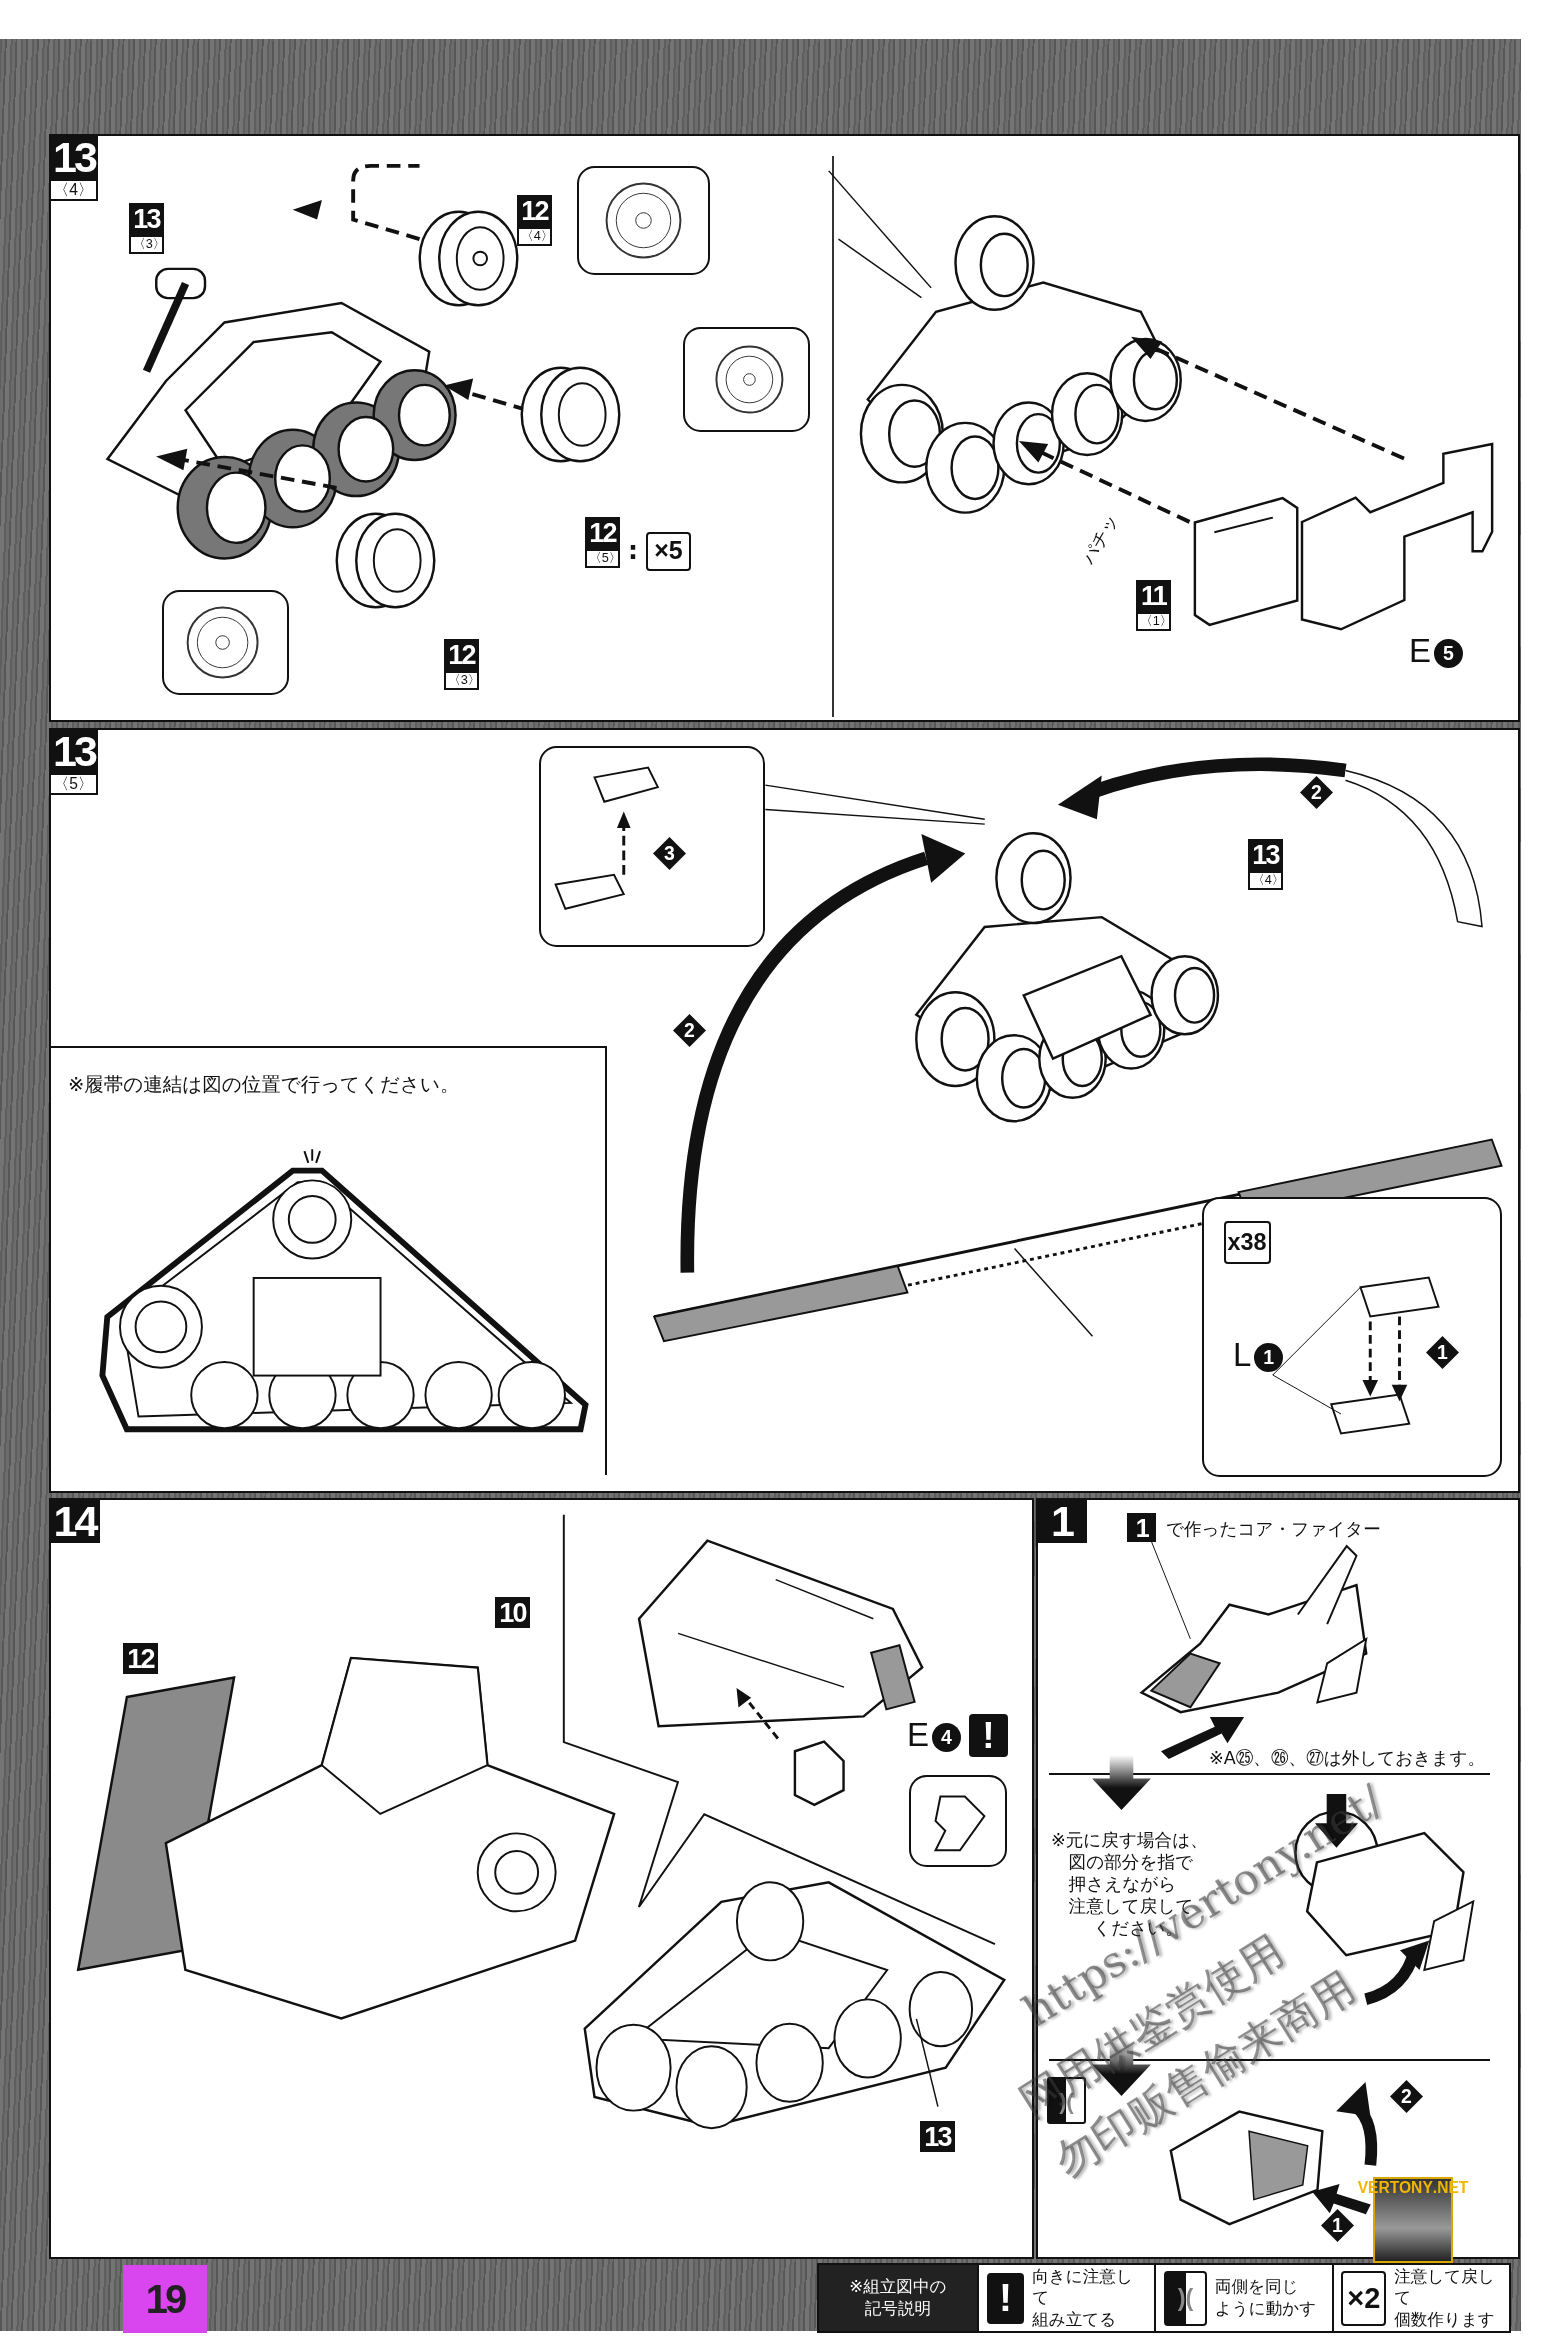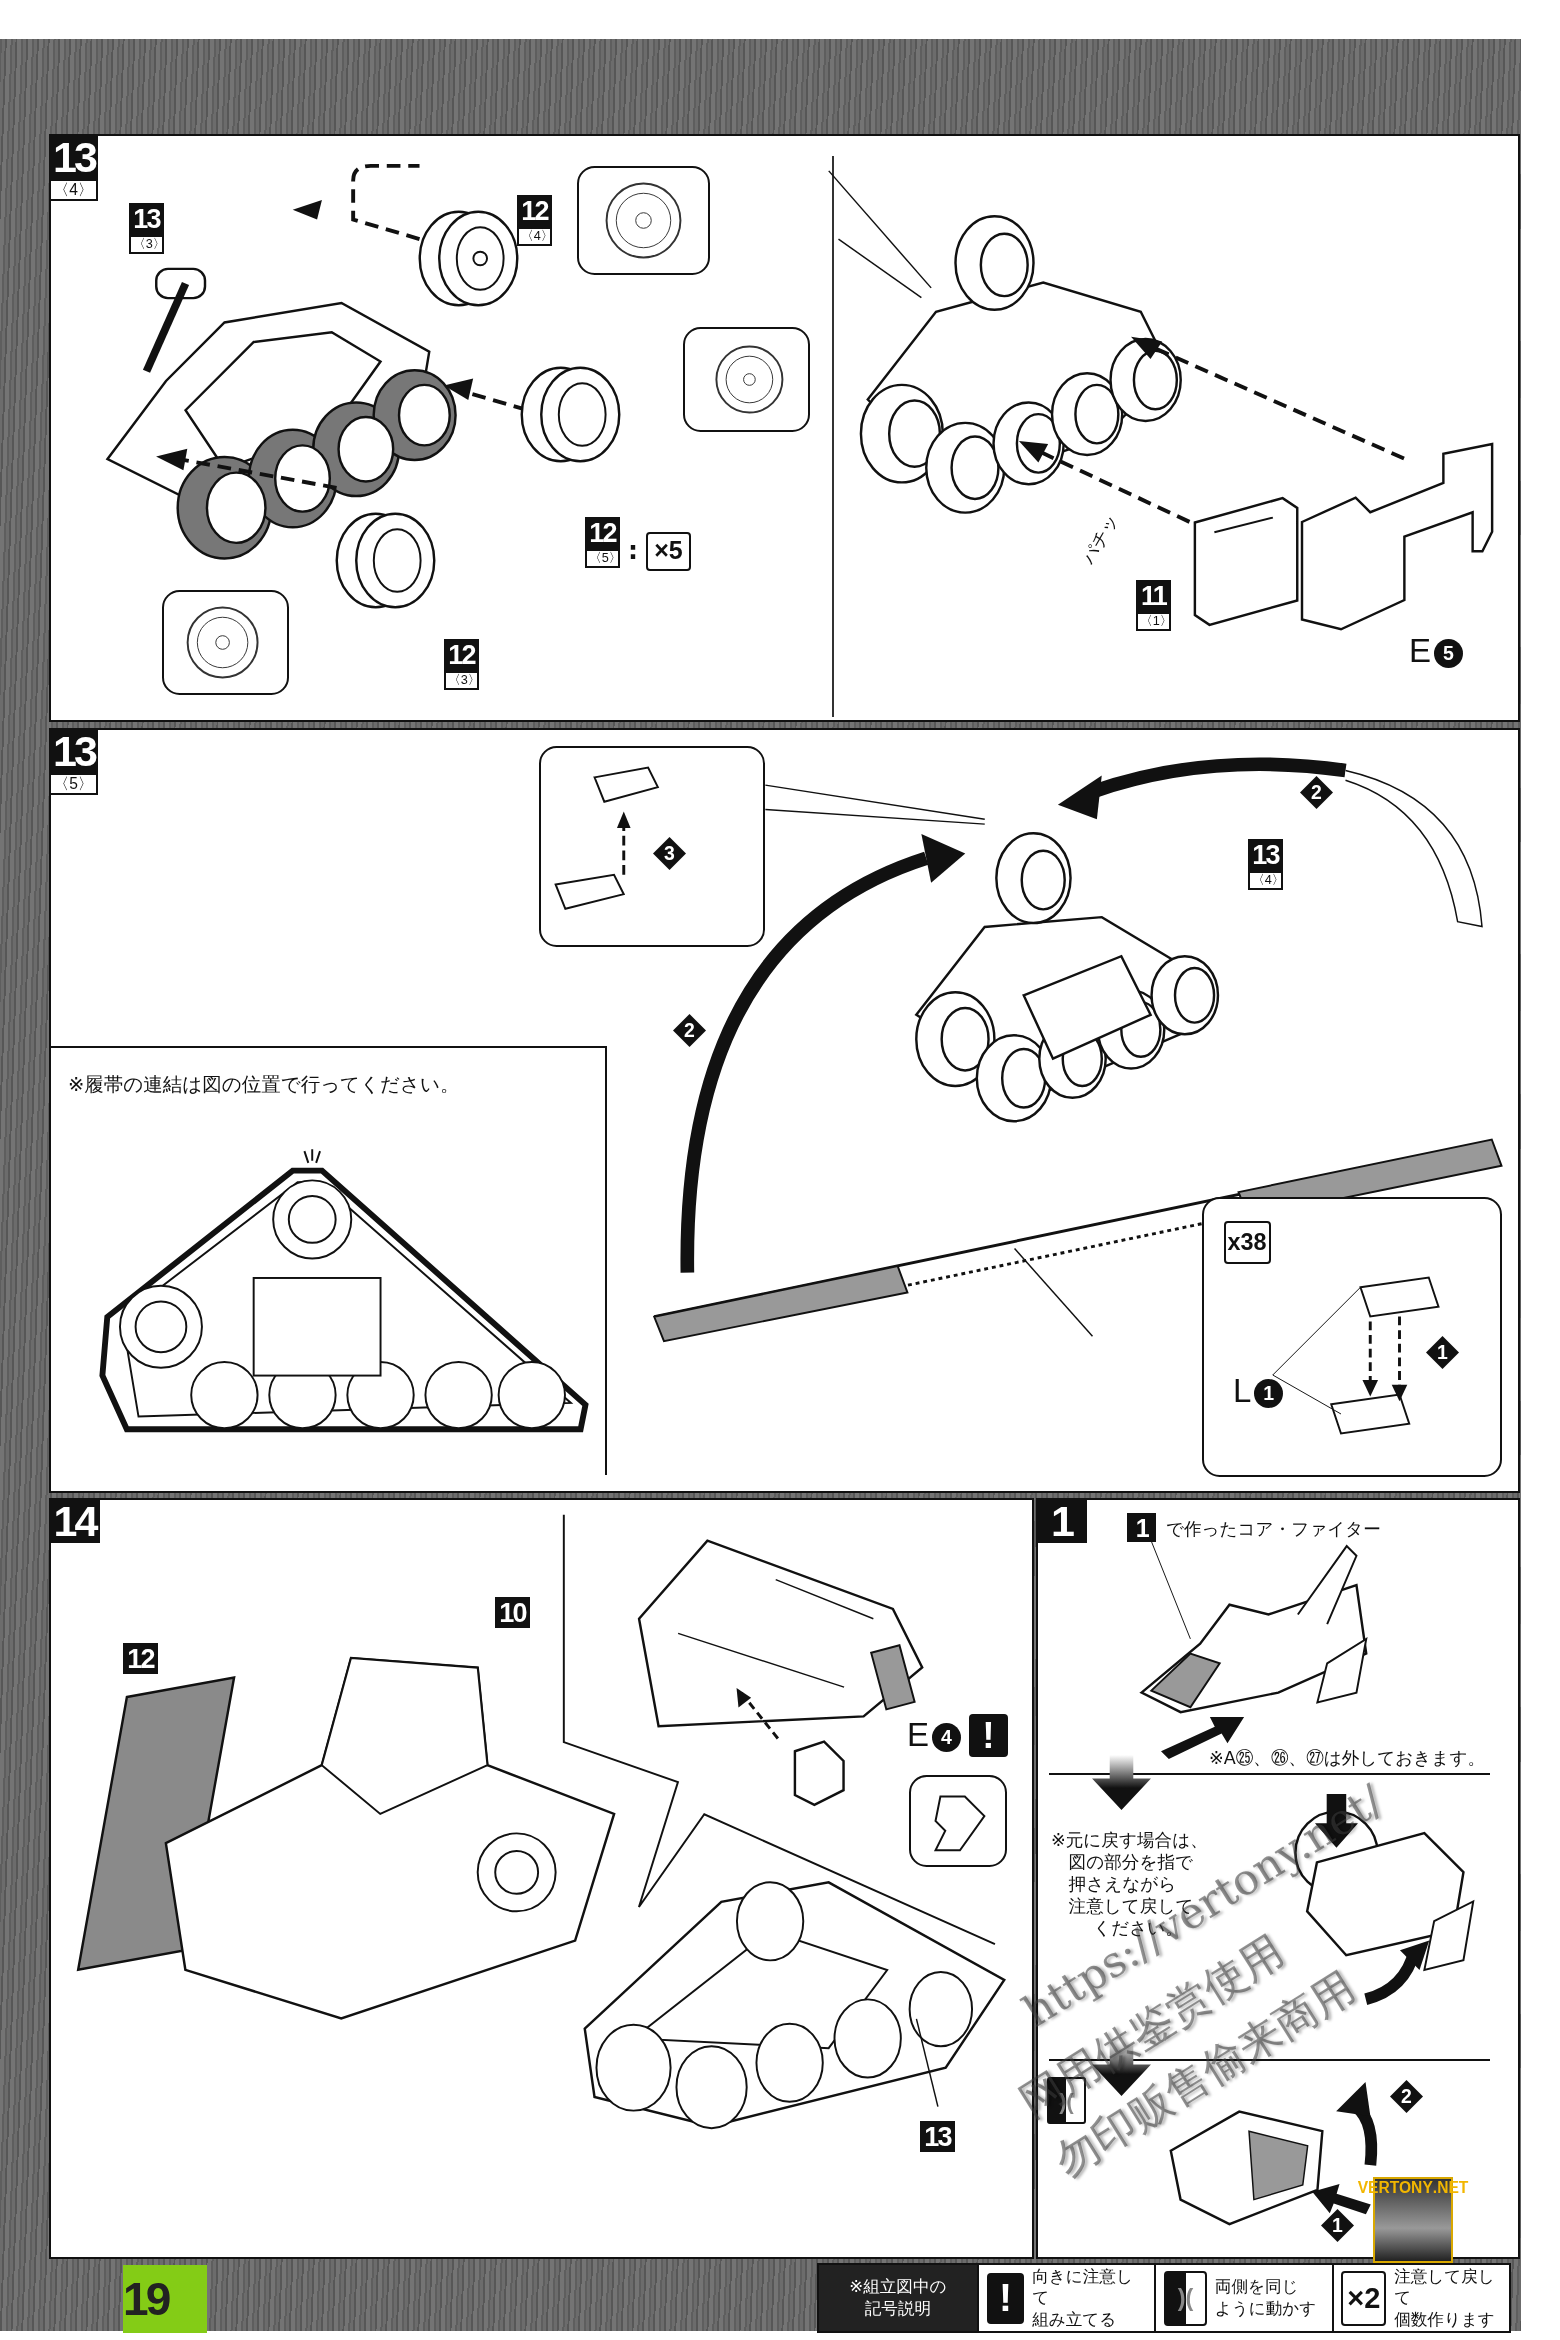--- a/index.html
+++ b/index.html
@@ -19,21 +19,21 @@
   .circ{display:inline-block;width:29px;height:29px;border-radius:50%;background:#111;color:#fff;font-size:19.5px;font-weight:bold;text-align:center;line-height:29px;vertical-align:middle;margin-left:2.9px;}
   .callout{position:absolute;border:2px solid #111;border-radius:17.6px;background:#fff;box-sizing:border-box;}
   .mult{position:absolute;border:2px solid #111;border-radius:3.9px;background:#fff;font-family:"Liberation Sans",sans-serif;font-weight:bold;color:#111;text-align:center;}
   svg.ill{position:absolute;overflow:visible;}
   .legend{position:absolute;left:817px;top:2263px;width:694px;height:70px;display:flex;background:#fff;border:2px solid #111;box-sizing:border-box;}
   .legend .head{width:146px;background:#222;color:#fff;font-size:16.6px;text-align:center;display:flex;align-items:center;justify-content:center;line-height:1.35;padding:0 5.9px;}
   .legend .cell{flex:1;display:flex;align-items:center;border-left:2px solid #111;padding:0 7.8px;gap:7.8px;}
   .legend .ico{width:39px;height:51px;background:#111;color:#fff;border-radius:3.9px;font-size:39px;font-weight:bold;display:flex;align-items:center;justify-content:center;font-family:"Liberation Sans",sans-serif;}
   .legend .ico.x2{background:#fff;color:#111;border:2px solid #111;font-size:29px;width:45px;}
   .legend .lbl{font-size:16.6px;line-height:1.3;color:#111;}
-  .page-num{position:absolute;left:123px;top:2265px;width:84px;height:68px;background:#84cc16;font-family:"Liberation Sans",sans-serif;font-weight:bold;font-size:46px;color:#222;line-height:68px;letter-spacing:-2.9px;}
+  .page-num{position:absolute;left:123px;top:2265px;width:84px;height:68px;background:#d946ef;font-family:"Liberation Sans",sans-serif;font-weight:bold;font-size:40px;color:#222;text-align:center;line-height:68px;letter-spacing:-2.9px;}
   .watermark{position:absolute;color:rgba(60,60,60,0.55);font-family:"DejaVu Serif",serif;font-size:43px;transform:rotate(-32deg);transform-origin:left top;white-space:nowrap;text-shadow:2px 2px 2.9px rgba(0,0,0,0.3);pointer-events:none;}
   .vlogo{position:absolute;left:1373px;top:2177px;width:76px;height:82px;border:2.9px solid #d9a800;background:linear-gradient(#333,#999 60%,#222);color:#f2b600;font-family:"Liberation Sans",sans-serif;font-weight:bold;font-size:15.6px;text-align:center;line-height:1.1;display:flex;flex-direction:row;justify-content:center;}
   .divider{position:absolute;height:2px;background:#111;}
   .down-arrow{position:absolute;width:59px;height:55px;}
 </style>
 </head>
 <body>
 
 <div class="page-bg"></div>
 
@@ -248,21 +248,21 @@
 <svg class="ill" style="left:644px;top:1122px;" width="858" height="224" viewBox="0 0 880 230">
   <path d="M10 200 L870 20" stroke="#111" stroke-width="3" fill="none"></path>
   <path d="M20 220 L880 40" stroke="#111" stroke-width="3" fill="none" stroke-dasharray="4 4"></path>
   <path d="M10 200 L260 148 L270 175 L20 225 Z" fill="#999" stroke="#111" stroke-width="2"></path>
   <path d="M610 72 L870 18 L880 45 L620 98 Z" fill="#999" stroke="#111" stroke-width="2"></path>
   <path d="M380 130 L460 220" stroke="#111" stroke-width="1.5"></path>
 </svg>
 
 <div class="callout" style="left:1202px;top:1197px;width:300px;height:280px;padding-left:28px;">
   <div class="mult" style="left:19.5px;top:21.5px;width:43px;height:39px;font-size:23.4px;line-height:39px;">x38</div>
-  <div class="part-id" style="left:29px;top:137px;margin-top:36px;">
+  <div class="part-id" style="left:29px;top:137px;">
     <span>L</span><span class="circ">1</span>
   </div>
   <svg class="ill" style="left:98px;top:59px;" width="156" height="195" viewBox="0 0 160 200">
     <path d="M60 30 L130 20 L140 50 L70 60 Z" fill="#fff" stroke="#111" stroke-width="2"></path>
     <path d="M30 150 L100 140 L110 170 L40 180 Z" fill="#fff" stroke="#111" stroke-width="2"></path>
     <path d="M70 65 L70 130 M100 60 L100 135" stroke="#111" stroke-width="3" stroke-dasharray="9 5"></path>
     <polygon points="62,125 78,125 70,142" fill="#111"></polygon>
     <polygon points="92,130 108,130 100,147" fill="#111"></polygon>
     <path d="M-30 120 L60 30 M-30 120 L40 160" stroke="#111" stroke-width="1"></path>
   </svg>

